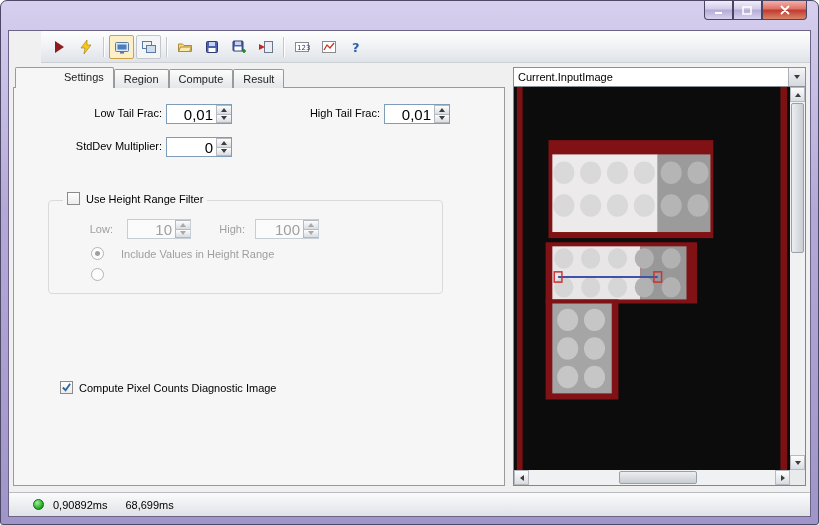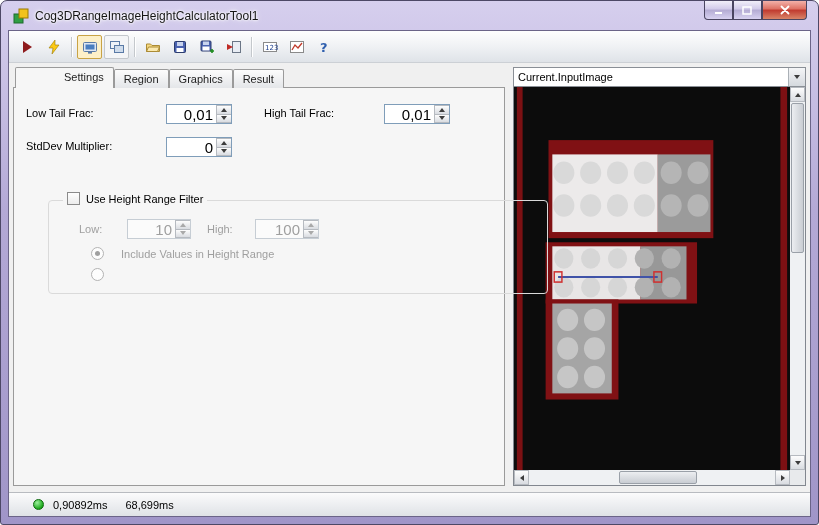--- a/index.html
+++ b/index.html
@@ -35,20 +35,21 @@
   }
   .client {
     position:absolute; left:8px; right:8px; top:30px; bottom:8px;
     background:#f0f0f0; box-shadow:0 0 0 1px #6b6488;
   }
   
   .toolbar {
     height:32px; display:flex; align-items:center; padding:0 5px; gap:2px;
     background:linear-gradient(180deg,#fefefe 0%,#eef0f3 55%,#dfe3e8 100%);
     border-bottom:1px solid #ccd0d5;
+    margin-left:32px;
   }
   .tbtn {
     width:25px; height:24px; display:flex; align-items:center; justify-content:center;
     border:1px solid transparent; border-radius:2px;
   }
   .tbtn.pressed { background:#fdf0c8; border-color:#c9a345; }
   .tbtn.framed { border-color:#c3c7cc; background:#f4f5f7; }
   .tsep { width:1px; height:20px; background:#c4c8cc; margin:0 3px; box-shadow:1px 0 0 #ffffff; }
 
   
@@ -62,21 +63,21 @@
     white-space:nowrap;
   }
   .tab.active {
     height:21px; margin-top:0; background:#f6f6f6; position:relative; z-index:3;padding-left:48px;
   }
   .tabpage {
     flex:1; margin-top:-1px; position:relative; z-index:1;
     background:#f6f6f6; border:1px solid #9a9a9a;
   }
   .lbl { position:absolute; font-size:11px; color:#000; white-space:nowrap; }
-  .lbl.right { }
+  .lbl.right { text-align:right; }
   .lbl.disabled { color:#9f9f9f; }
 
   
   .spinner { position:absolute; height:20px; display:flex; border:1px solid #7f9db9; background:#fff; }
   .spinner.disabled { border-color:#c6cdd4; background:#fbfbfb; }
   .spin-value {
     flex:1; min-width:0; border:none; outline:none; background:transparent;
     text-align:right; font-family:"Liberation Sans",sans-serif; font-size:15px; padding:0 3px; color:#000;
   }
   .spinner.disabled .spin-value { color:#9f9f9f; }
@@ -150,27 +151,20 @@
     background:radial-gradient(circle at 35% 30%,#9cf09c,#1ca81c 70%,#0d7a0d);
     border:1px solid #0a6a0a; margin-right:9px; flex:0 0 auto;
   }
   .time1 { margin-right:18px; }
 </style>
 </head>
 <body>
 
 <div class="window">
 
-  <div class="titlebar">
-    <svg class="app-icon" viewBox="0 0 16 16">
-      <rect x="1" y="6" width="9" height="9" fill="#2f9e44" stroke="#1d6b2c"></rect>
-      <rect x="6" y="1" width="9" height="9" fill="#f2c21c" stroke="#9a7b00"></rect>
-    </svg>
-    <span class="title-text">Cog3DRangeImageHeightCalculatorTool1</span>
-  </div>
   <div class="win-buttons">
     <div class="winbtn first">
       <svg width="10" height="9">
           <rect x="1" y="6" width="7" height="2" fill="#ffffff"></rect>
         </svg>
     </div>
     <div class="winbtn">
       <svg width="11" height="9">
           <rect x="1" y="1" width="8" height="7" fill="none" stroke="#ffffff" stroke-width="1.5"></rect>
         </svg>
@@ -256,21 +250,21 @@
         </svg>
       </div>
     </div>
 
     <div class="content">
 
       <div class="left-pane">
         <div class="tabstrip">
           <div class="tab active">Settings</div>
           <div class="tab">Region</div>
-          <div class="tab">Graphics</div>
+          <div class="tab">Compute</div>
           <div class="tab">Result</div>
         </div>
         <div class="tabpage">
 
           <div class="lbl right" style="left:12px;top:19px;width:136px;">Low Tail Frac:</div>
           <div class="spinner" style="left:152px;top:16px;width:66px;">
             <input class="spin-value" readonly="" value="0,01" style="">
             <div class="spin-buttons">
               <div class="spin-up">
                   <i class="arr-up"></i>
@@ -300,21 +294,21 @@
             <div class="spin-buttons">
               <div class="spin-up">
                   <i class="arr-up"></i>
                 </div>
               <div class="spin-down">
                   <i class="arr-down"></i>
                 </div>
             </div>
           </div>
 
-          <div class="groupbox" style="left:34px;top:112px;width:500px;height:94px;">
+          <div class="groupbox" style="left:34px;top:112px;width:395px;height:94px;">
             <div class="gb-caption">
               <span class="checkbox"></span>
               <span class="lbl" style="position:static;">Use Height Range Filter</span>
             </div>
 
             <div class="lbl right disabled" style="left:30px;top:22px;width:34px;">Low:</div>
             <div class="spinner disabled" style="left:78px;top:18px;width:64px;padding-left:8px;">
               <input class="spin-value" readonly="" value="10" style="">
               <div class="spin-buttons">
                 <div class="spin-up">
@@ -344,20 +338,28 @@
                   <span class="dot"></span>
                 </span>
               <span class="lbl disabled" style="position:static;">Include Values in Height Range</span>
             </div>
             <div class="check-row" style="left:42px;top:67px;">
               <span class="radio"></span>
             </div>
           </div>
 
 
+          <div class="check-row" style="left:46px;top:293px;">
+            <span class="checkbox">
+              <svg width="11" height="11" viewBox="0 0 12 12">
+                  <polyline points="2,6 5,9 10,2" fill="none" stroke="#31679f" stroke-width="2"></polyline>
+                </svg>
+            </span>
+            <span class="lbl" style="position:static;">Compute Pixel Counts Diagnostic Image</span>
+          </div>
 
         </div>
       </div>
 
       <div class="right-pane">
         <div class="combo">
           <span class="combo-text">Current.InputImage</span>
           <span class="combo-btn">
               <i class="arr-down"></i>
             </span>

